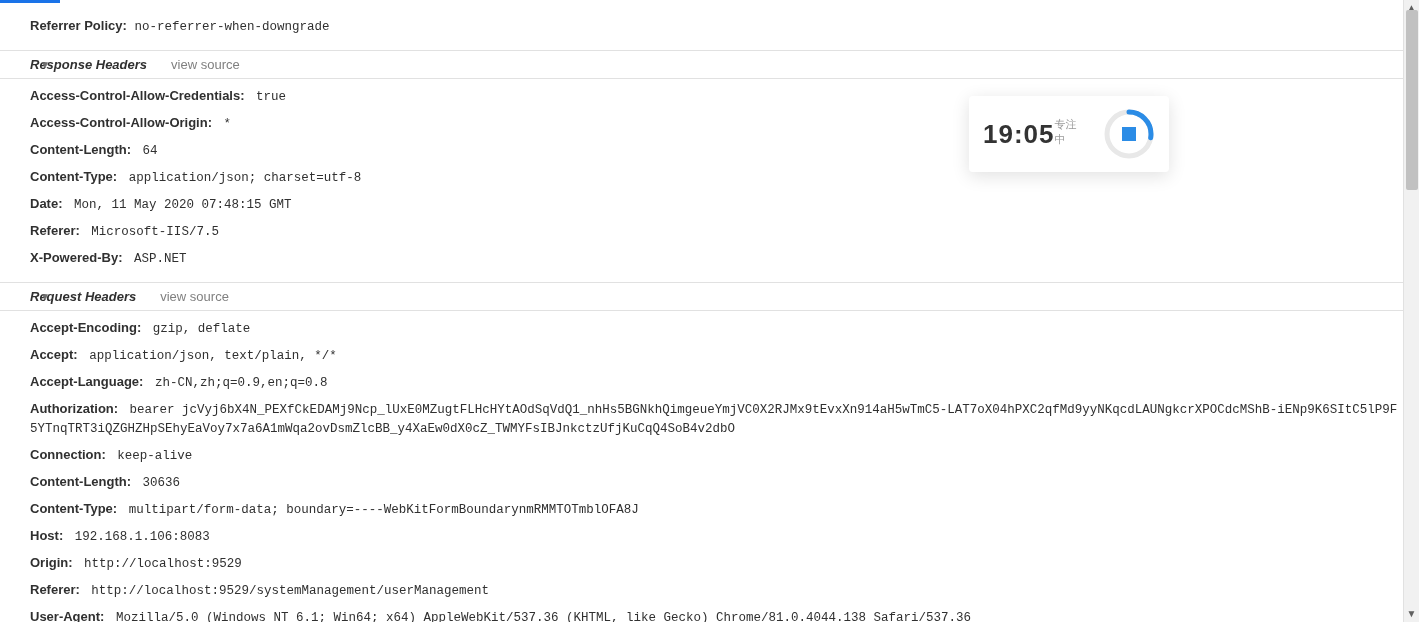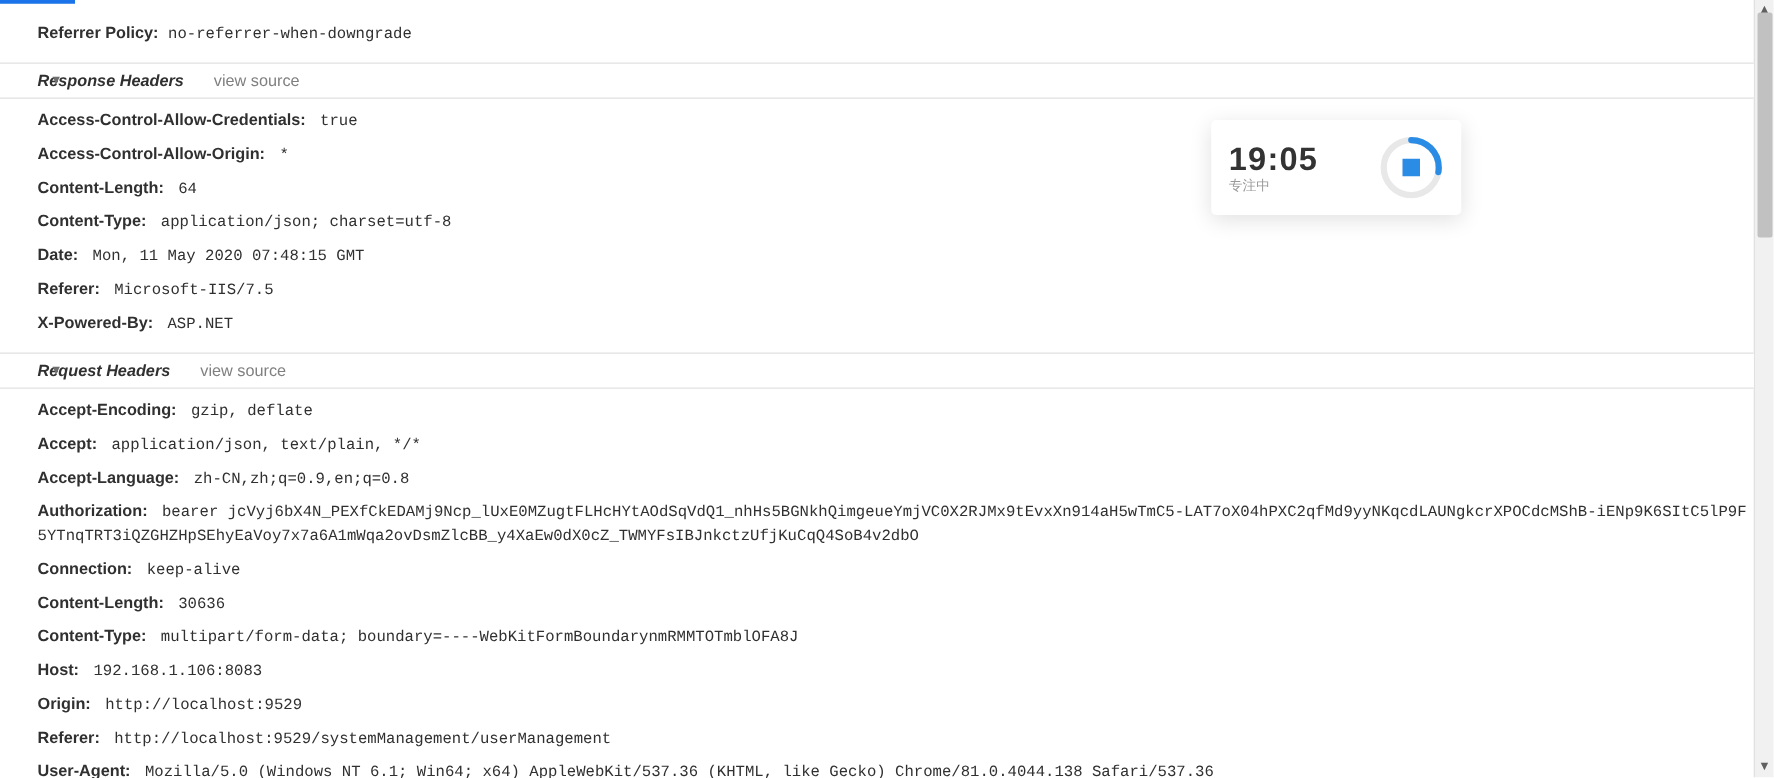--- a/index.html
+++ b/index.html
@@ -125,21 +125,21 @@
     height: 76px;
     background: #ffffff;
     box-shadow: 0 4px 18px rgba(0,0,0,0.12);
     border-radius: 4px;
     display: flex;
     align-items: center;
     padding: 10px 14px;
     gap: 18px;
     z-index: 50;
   }
-  .timer-text { display: flex; flex-direction: column; }
+  .timer-text { display: flex; flex-direction: row; }
   .timer-time {
     font-size: 26px;
     font-weight: 700;
     color: #333;
     letter-spacing: 1px;
   }
   .timer-sub {
     font-size: 11px;
     color: #9a9a9a;
     margin-top: -2px;

